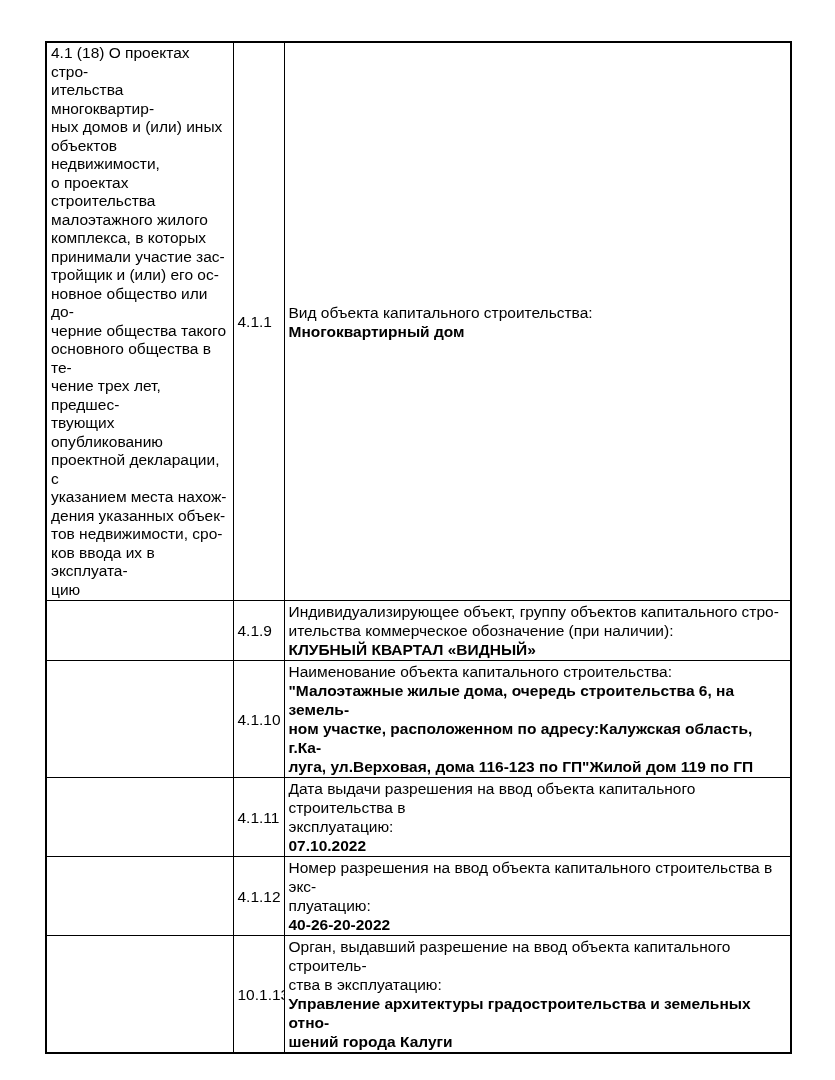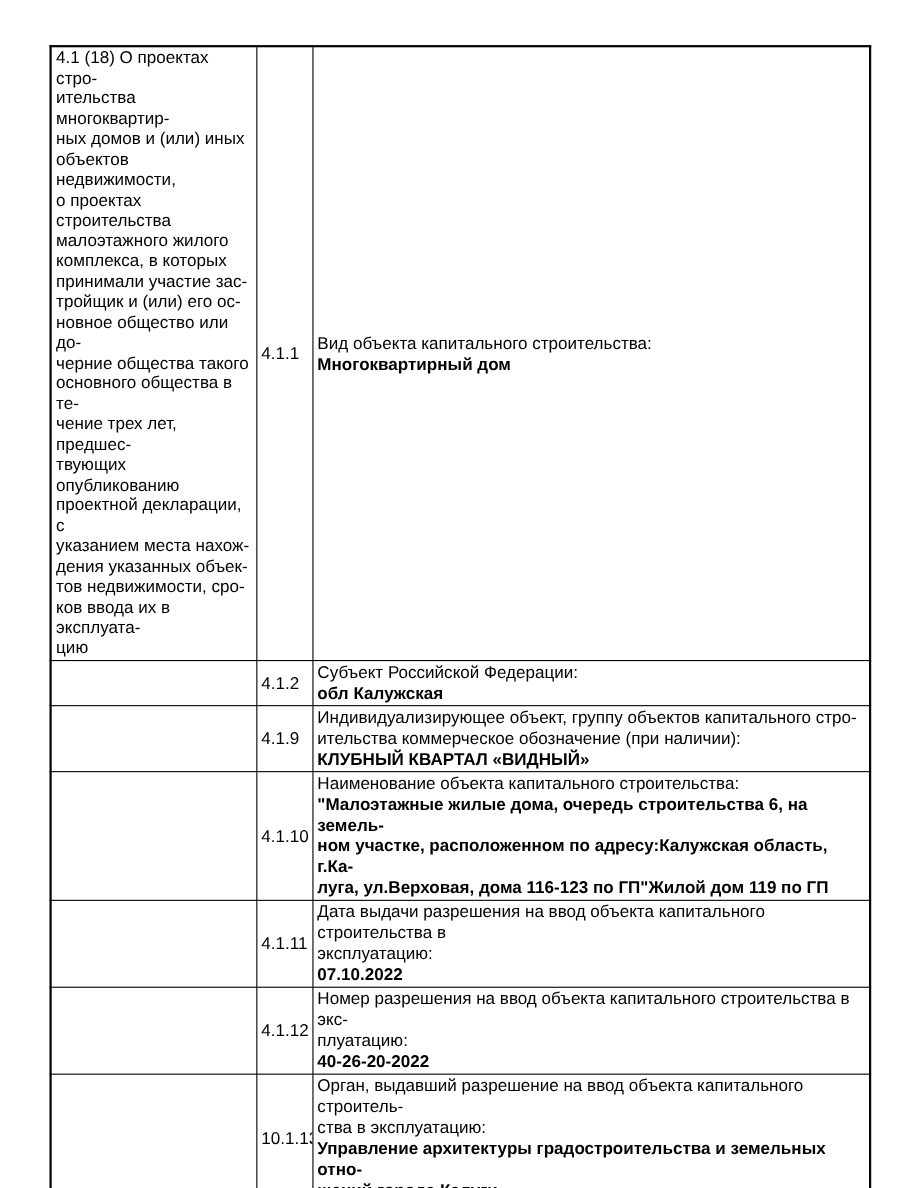--- a/index.html
+++ b/index.html
@@ -97,30 +97,20 @@
           <span>4.1.1</span>
         </td>
         <td class="c-content">
           <div class="label">Вид объекта капитального строительства:</div>
           <div class="value">Многоквартирный дом</div>
         </td>
       </tr>
       <tr>
         <td class="c-desc"></td>
         <td class="c-code">
-          <span>4.1.2</span>
-        </td>
-        <td class="c-content">
-          <div class="label">Субъект Российской Федерации:</div>
-          <div class="value">обл Калужская</div>
-        </td>
-      </tr>
-      <tr>
-        <td class="c-desc"></td>
-        <td class="c-code">
           <span>4.1.9</span>
         </td>
         <td class="c-content">
           <div class="label">Индивидуализирующее объект, группу объектов капитального стро-
 ительства коммерческое обозначение (при наличии):</div>
           <div class="value">КЛУБНЫЙ КВАРТАЛ «ВИДНЫЙ»</div>
         </td>
       </tr>
       <tr>
         <td class="c-desc"></td>

